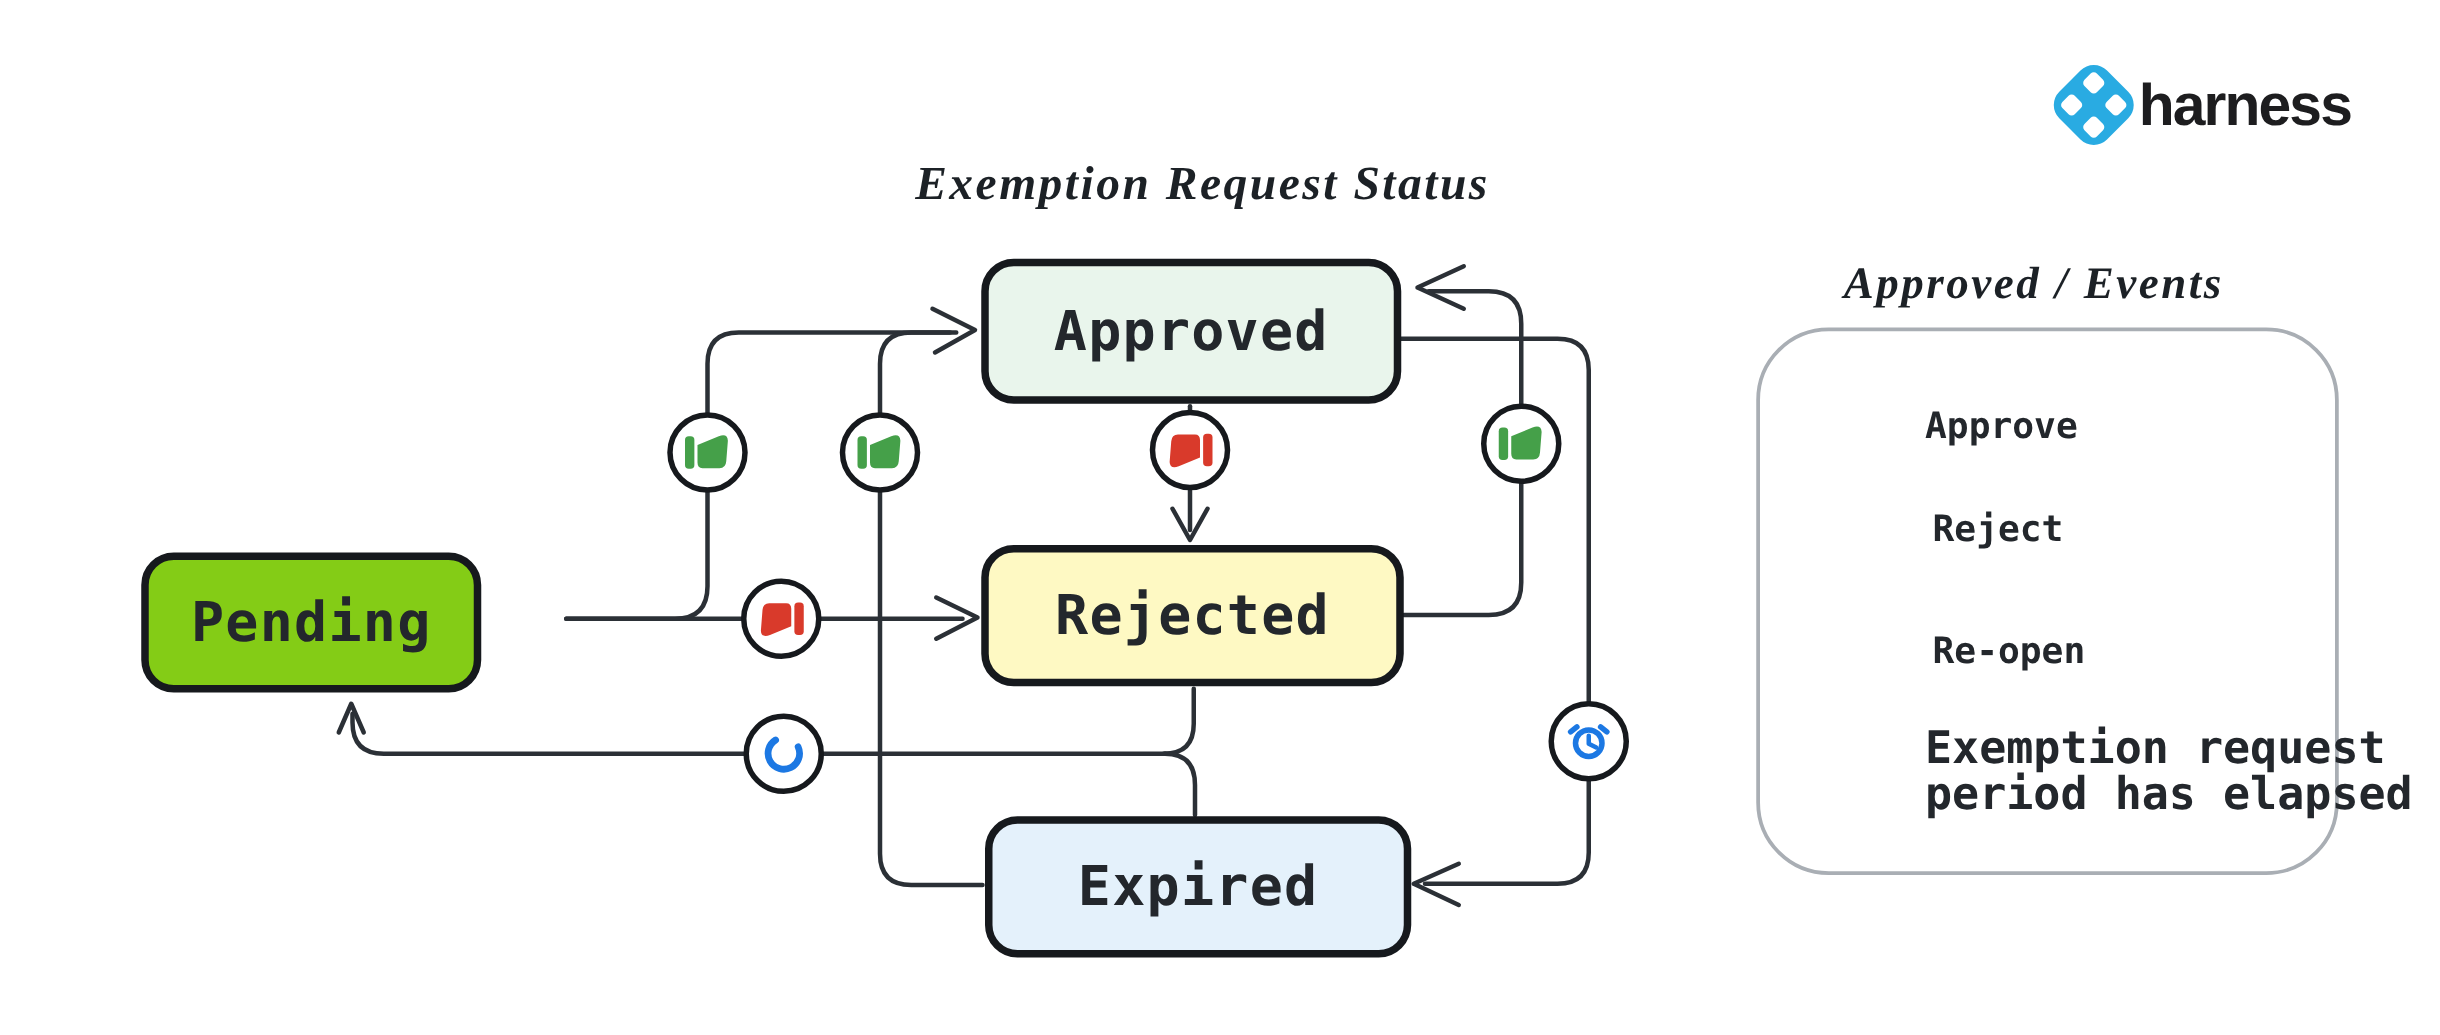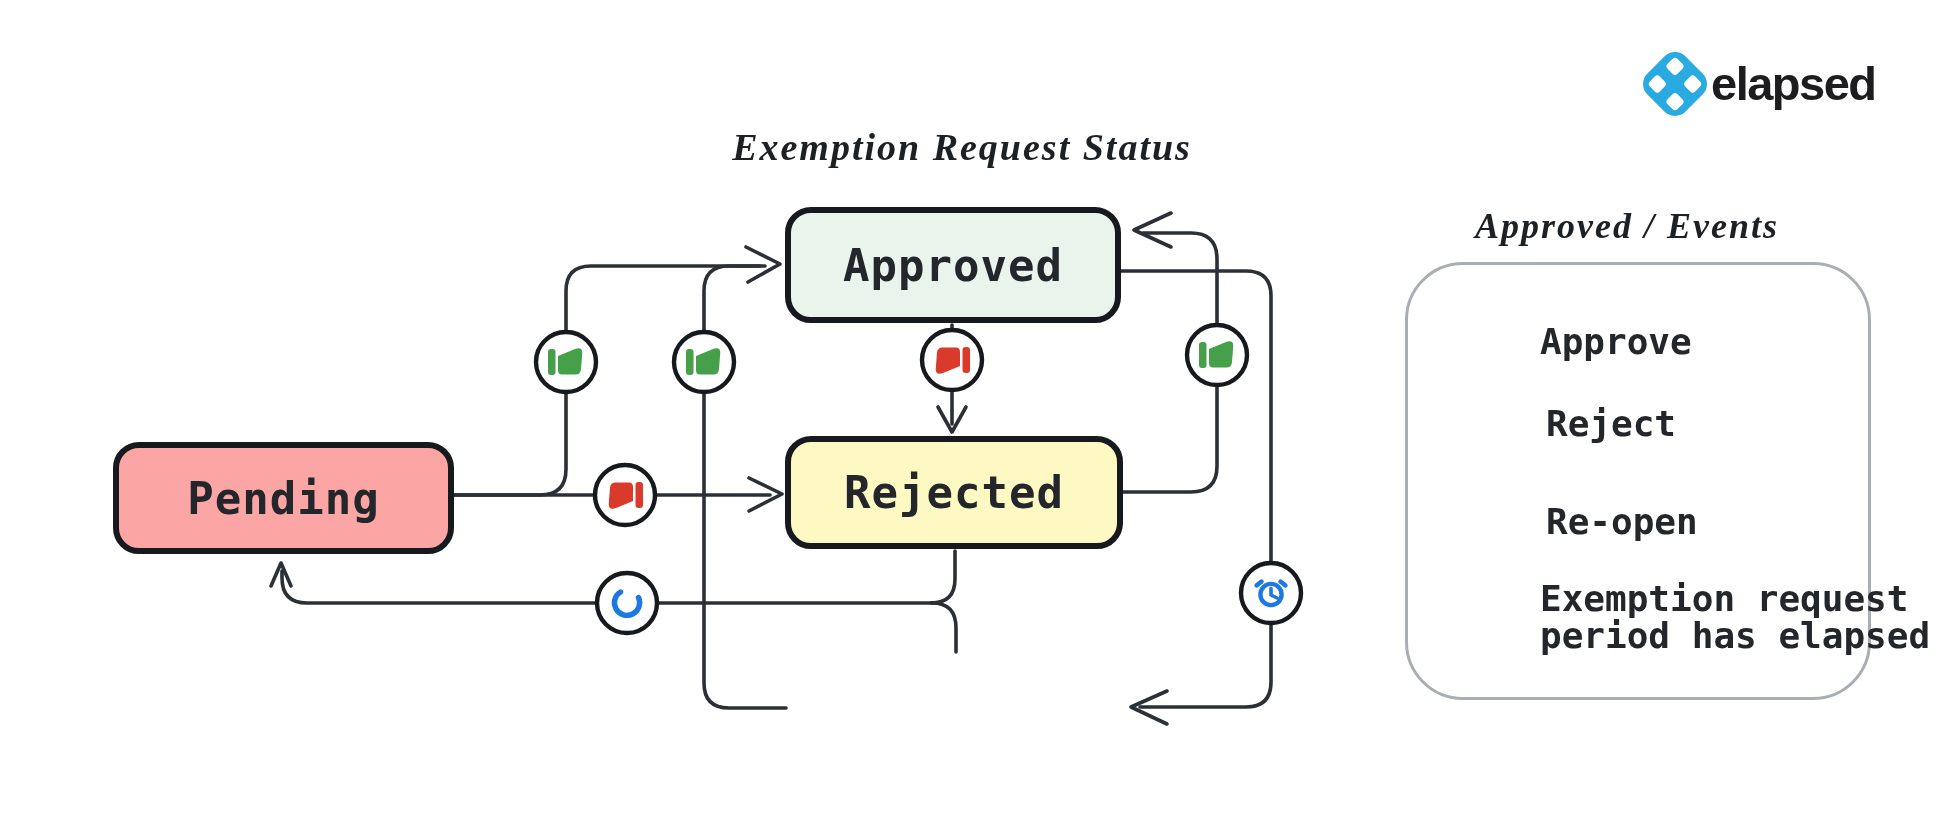--- a/index.html
+++ b/index.html
@@ -32,33 +32,33 @@
   
   .state{
     position:absolute;
     border:6px solid #16191d;
     border-radius:26px;
     display:flex;align-items:center;justify-content:center;
     font-size:44px;font-weight:700;color:#23272c;
     box-sizing:border-box;
     letter-spacing:1px;
   }
-  #state-pending {left:113px;top:442px;width:341px;height:112px;background:#fca5a5;}
+  #state-pending {left:113px;top:442px;width:272px;height:112px;background:#84cc16;}
   #state-approved{left:785px;top:207px;width:336px;height:116px;background:#e9f5ec;}
   #state-rejected{left:785px;top:436px;width:338px;height:113px;background:#fef9c3;}
   #state-expired {left:788px;top:653px;width:341px;height:113px;background:#e4f1fb;}
   
   #legend-box{
     position:absolute;left:1405px;top:262px;width:466px;height:438px;
     border:3px solid #a9aeb4;border-radius:58px;background:#ffffff;
     box-sizing:border-box;
   }
   .legend-label{
     position:absolute;
-    font-size:36px;font-weight:700;color:#23272c;
+    font-size:29px;font-weight:700;color:#23272c;
     white-space:nowrap;line-height:37px;
     transform:translateY(-50%);
   }
   #legend-label-0{left:1540px;top:341px;}
   #legend-label-1{left:1546px;top:423px;}
   #legend-label-2{left:1546px;top:521px;}
   #legend-label-3{left:1540px;top:617px;font-size:36px;}
   svg{position:absolute;left:0;top:0;}
 </style>
 </head>
@@ -167,34 +167,37 @@
       <rect x="-27" y="-27" width="54" height="54" rx="15" fill="#29abe2"></rect>
       <rect x="-19.5" y="-19.5" width="14" height="14" rx="3.5" fill="#ffffff"></rect>
       <rect x="5.5" y="-19.5" width="14" height="14" rx="3.5" fill="#ffffff"></rect>
       <rect x="-19.5" y="5.5" width="14" height="14" rx="3.5" fill="#ffffff"></rect>
       <rect x="5.5" y="5.5" width="14" height="14" rx="3.5" fill="#ffffff"></rect>
     </g>
   </svg>
 
   <div id="brand">
     <div style="width:60px;height:58px;"></div>
-    <div id="brand-word">elapsed</div>
+    <div id="brand-word">harness</div>
   </div>
 
   <div id="diagram-title" class="hand">Exemption Request Status</div>
   <div id="legend-title" class="hand">Approved / Events</div>
 
   <div id="state-pending" class="state">
     <span>Pending</span>
   </div>
   <div id="state-approved" class="state">
     <span>Approved</span>
   </div>
   <div id="state-rejected" class="state">
     <span>Rejected</span>
+  </div>
+  <div id="state-expired" class="state">
+    <span>Expired</span>
   </div>
 
   <div id="legend-box"></div>
   <div id="legend-label-0" class="legend-label">Approve</div>
   <div id="legend-label-1" class="legend-label">Reject</div>
   <div id="legend-label-2" class="legend-label">Re-open</div>
   <div id="legend-label-3" class="legend-label">
     <span style="display:block">Exemption request</span>
     <span style="display:block">period has elapsed</span>
   </div>

